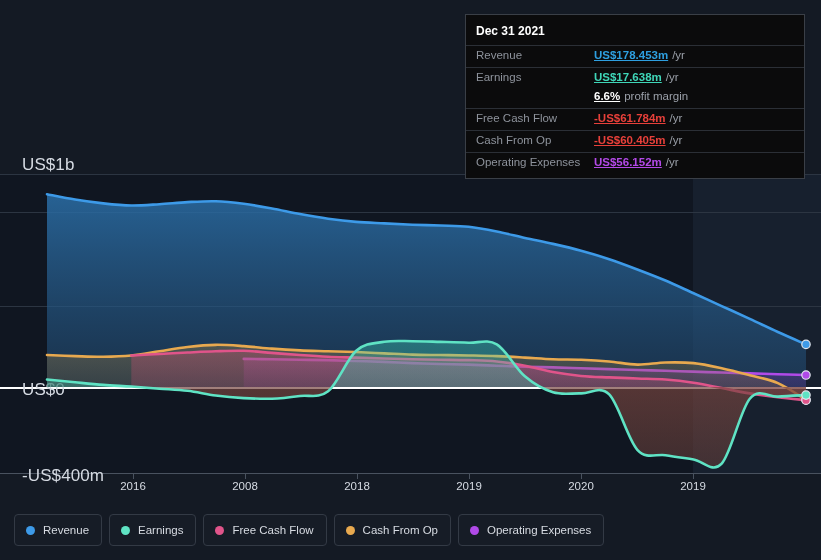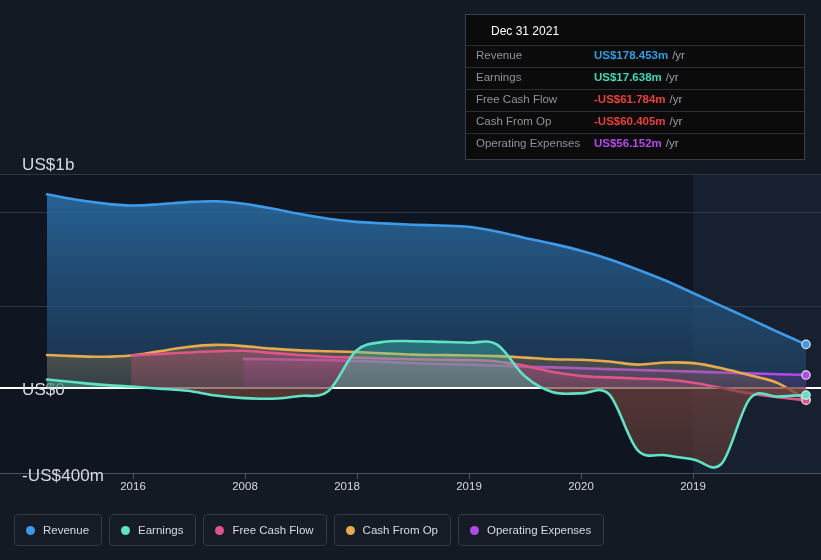--- a/index.html
+++ b/index.html
@@ -98,42 +98,43 @@
     top: 14px;
     width: 340px;
     background: #0b0b0c;
     border: 1px solid #3a3f47;
     box-sizing: border-box;
     padding: 6px 0 4px 0;
     z-index: 40;
   }
   .tt-title {
     font-size: 12px;
-    font-weight: normal;
+    font-weight: bold;
     color: #ffffff;
-    padding: 3px 10px 7px 25px;
+    padding: 3px 10px 7px 10px;
   }
   .tt-row {
     display: flex;
     align-items: baseline;
     padding: 3px 10px 3px 10px;
     border-top: 1px solid #2b2f36;
     font-size: 11.5px;
     min-height: 15px;
   }
   .tt-row.no-rule { border-top: none; padding-top: 1px; }
   .tt-label {
     color: #8e939c;
     width: 118px;
     flex: 0 0 118px;
     white-space: nowrap;
   }
   .tt-value {
     font-weight: bold;
     white-space: nowrap;
+    text-decoration: underline;
   }
   .tt-suffix {
     color: #9ba0a9;
     font-weight: normal;
     margin-left: 4px;
     white-space: nowrap;
     text-align: center;
   }
 
   
@@ -188,21 +189,21 @@
   <div class="tick-mark" style="left:469px; top:473px;"></div>
   <div class="tick-mark" style="left:581px; top:473px;"></div>
   <div class="tick-mark" style="left:693px; top:473px;"></div>
 
   <div class="y-label" style="left:22px; top:155px;">US$1b</div>
   <div class="y-label" style="left:22px; top:380px;">US$0</div>
   <div class="y-label" style="left:22px; top:466px;">-US$400m</div>
 
   <div class="x-label" style="left:133px;">2016</div>
   <div class="x-label" style="left:245px;">2008</div>
-  <div class="x-label" style="left:347px;">2018</div>
+  <div class="x-label" style="left:357px;">2018</div>
   <div class="x-label" style="left:469px;">2019</div>
   <div class="x-label" style="left:581px;">2020</div>
   <div class="x-label" style="left:693px;">2019</div>
 
   <svg class="series-svg" id="series-svg">
     <defs>
       <linearGradient id="grad-revenue" x1="0" y1="0" x2="0" y2="1">
         <stop offset="0%" stop-color="#2b6fa8" stop-opacity="0.85"></stop>
         <stop offset="100%" stop-color="#21486d" stop-opacity="0.55"></stop>
       </linearGradient>
@@ -259,20 +260,25 @@
         <div class="tt-row">
           <div class="tt-label">Revenue</div>
           <div class="tt-value" style="color: rgb(46, 159, 224);">US$178.453m</div>
           <div class="tt-suffix">/yr</div>
         </div>
         <div class="tt-row">
           <div class="tt-label">Earnings</div>
           <div class="tt-value" style="color: rgb(63, 214, 184);">US$17.638m</div>
           <div class="tt-suffix">/yr</div>
         </div>
+        <div class="tt-row no-rule">
+          <div class="tt-label"></div>
+          <div class="tt-value" style="color: rgb(255, 255, 255);">6.6%</div>
+          <div class="tt-suffix">profit margin</div>
+        </div>
         <div class="tt-row">
           <div class="tt-label">Free Cash Flow</div>
           <div class="tt-value" style="color: rgb(232, 64, 58);">-US$61.784m</div>
           <div class="tt-suffix">/yr</div>
         </div>
         <div class="tt-row">
           <div class="tt-label">Cash From Op</div>
           <div class="tt-value" style="color: rgb(232, 64, 58);">-US$60.405m</div>
           <div class="tt-suffix">/yr</div>
         </div>

